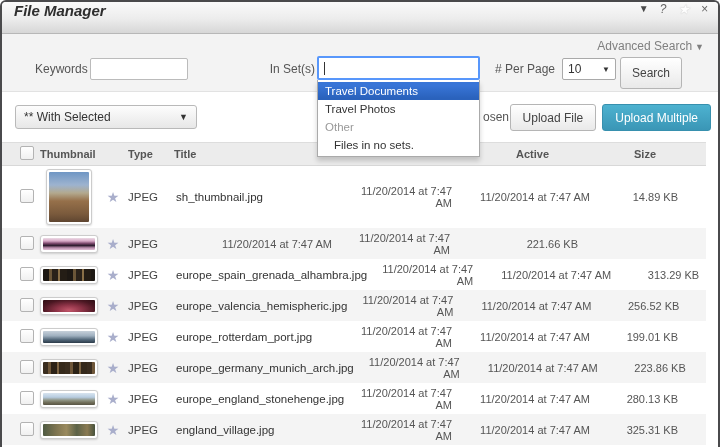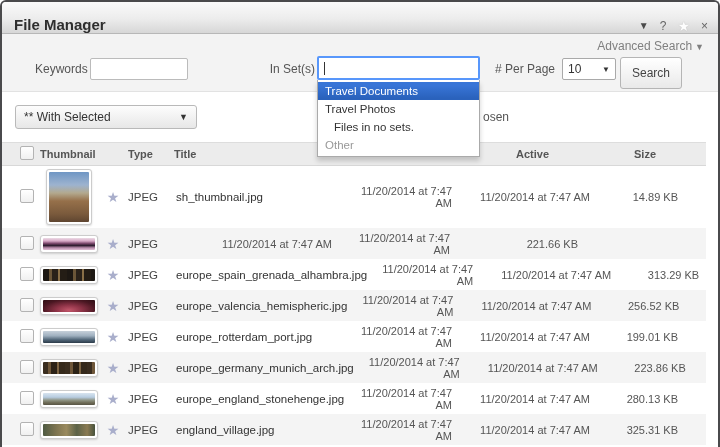--- a/index.html
+++ b/index.html
@@ -1,21 +1,21 @@
 <!DOCTYPE html>
 <html><head>
 <meta charset="utf-8">
 <style>
   html,body{margin:0;padding:0;background:#fff;font-family:"Liberation Sans",sans-serif;}
   .dialog{position:relative;width:720px;height:447px;box-sizing:border-box;
     border-left:2px solid #4a4a4c;border-right:2px solid #4a4a4c;border-top:2px solid #4a4a4c;
     border-radius:6px 6px 0 0;overflow:hidden;background:#fff;}
   
   .titlebar{height:31px;background:linear-gradient(180deg,#fafafa 0%,#ececec 55%,#d7d7d7 100%);
-    border-bottom:1px solid #b7b7b7;display:flex;align-items:flex-end;}
+    border-bottom:1px solid #b7b7b7;display:flex;align-items:flex-start;font-style:italic;}
   .title{font-size:15px;font-weight:bold;color:#2e2e2e;margin-left:12px;flex:1;}
   .tb-icons{display:flex;gap:11px;margin-right:10px;align-items:center;}
   .tb-icon{font-size:12px;color:#666;cursor:pointer;line-height:1;}
   .tb-icon.dark{color:#4a4a4a;font-size:10px;}
   .tb-icon.light{color:#fdfdfd;text-shadow:0 0 1px #aaa;font-size:14px;}
   
   .search-panel{position:relative;height:57px;background:#f3f3f3;border-bottom:1px solid #e2e2e2;padding-left:20px;}
   .adv-search{position:absolute;top:5px;right:14px;font-size:12px;color:#7f7f7f;cursor:pointer;}
   .adv-search .car{font-size:9px;margin-left:3px;}
   .lbl{position:absolute;font-size:12px;color:#555;line-height:22px;top:24px;}
@@ -111,40 +111,44 @@
     <div class="chosen">
       <div class="chosen-input">
         <span class="cursor"></span>
       </div>
       <ul class="chosen-drop" style="margin:0">
 
           <li class="opt" data-state="highlighted">Travel Documents</li>
 
           <li class="opt" data-state="normal">Travel Photos</li>
 
+          <li class="opt" data-state="muted">Other</li>
+
           <li class="opt" data-state="indented">Files in no sets.</li>
-
-          <li class="opt" data-state="muted">Other</li>
         </ul>
     </div>
 
     <div class="lbl pp-label"># Per Page</div>
     <div class="pp-select">
       <span>10</span>
       <span class="car">▼</span>
     </div>
     <div class="search-btn">Search</div>
   </div>
 
   <div class="toolbar">
     <div class="with-selected">
       <span>** With Selected</span>
       <span class="car">▼</span>
     </div>
     <div class="chosen-frag">osen</div>
+    <div class="btn-group">
+      <div class="upload-file">Upload File</div>
+      <div class="upload-multiple">Upload Multiple</div>
+    </div>
   </div>
 
   <div class="grid thead">
     <div><span class="cb"></span></div>
     <div class="th">Thumbnail</div>
     <div class="th"></div>
     <div class="th">Type</div>
     <div class="th">Title</div>
     <div class="th"></div>
     <div class="th active-h">Active</div>

